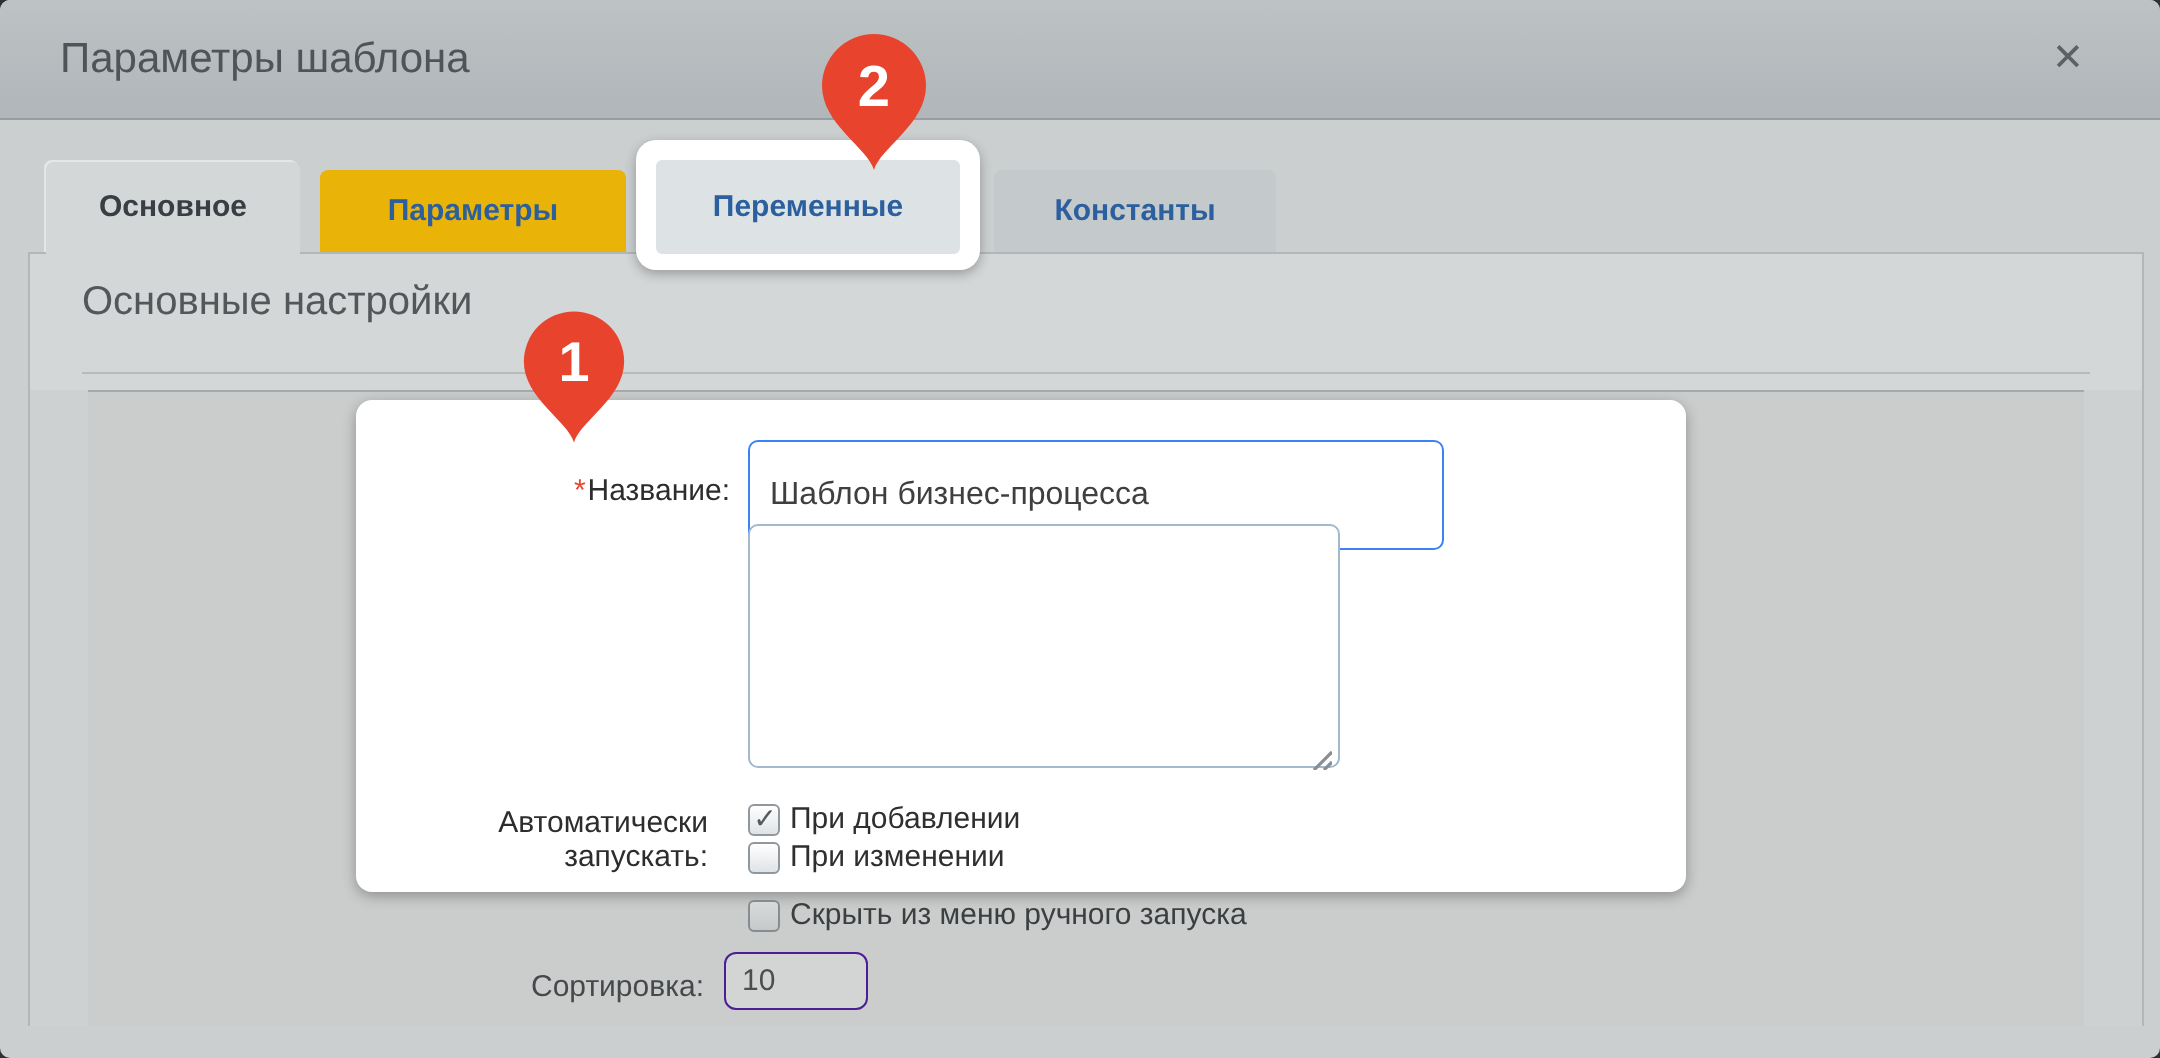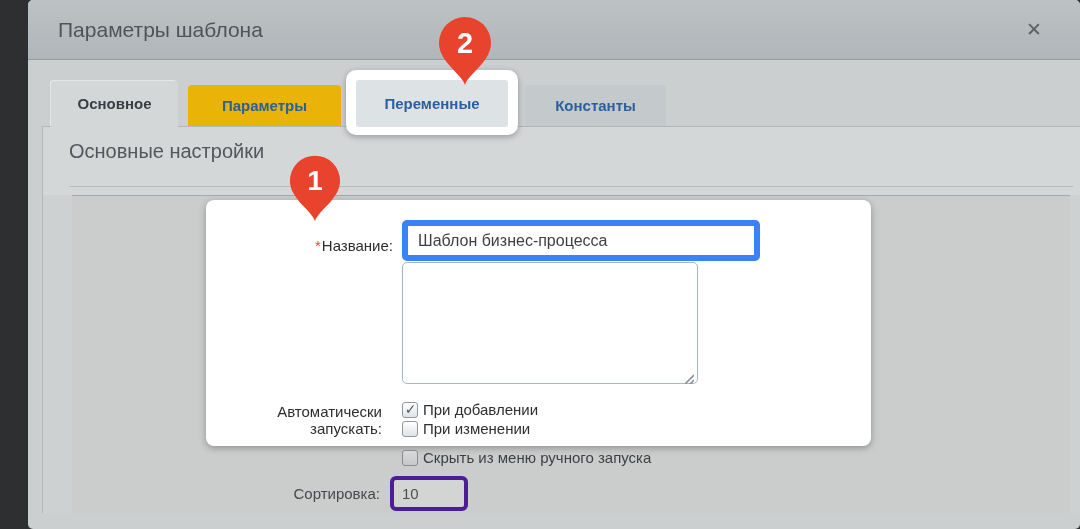--- a/index.html
+++ b/index.html
@@ -1,17 +1,17 @@
 <!DOCTYPE html>
 <html><head>
 <meta charset="utf-8">
 <style>
   html,body{margin:0;padding:0;background:#2e2f30;font-family:"Liberation Sans","DejaVu Sans",sans-serif;}
   .stage{position:relative;width:1080px;height:529px;overflow:hidden;}
-  .dialog{position:absolute;inset:0;background:#cbcfcf;border-radius:5px;overflow:hidden;margin-left:28px;}
+  .dialog{position:absolute;inset:0;background:#cbcfcf;border-radius:5px;overflow:hidden;}
 
   
   .titlebar{position:absolute;left:0;top:0;width:100%;height:59px;
     background:linear-gradient(#bdc2c4,#b0b6b9);border-bottom:1px solid #979da0;}
   .title{position:absolute;left:30px;top:0;line-height:59px;font-size:21px;color:#4f5458;}
   .close{position:absolute;right:34px;top:18px;width:24px;height:24px;line-height:24px;
     text-align:center;font-size:19px;color:#5c6165;cursor:pointer;}
 
   
   .tab{position:absolute;border-radius:4px 4px 0 0;text-align:center;font-size:15px;
@@ -39,22 +39,22 @@
   .hl-box{position:absolute;left:178px;top:200px;width:665px;height:246px;background:#ffffff;
     border-radius:8px;box-shadow:0 2px 7px rgba(0,0,0,0.30);z-index:2;}
 
   
   .frm{position:absolute;z-index:4;}
   .lbl{font-size:15px;color:#2d2d2d;text-align:right;}
   .lbl-dim{color:#46494c;}
   .req{color:#e8432c;margin-right:1px;}
   .name-label{left:185px;top:237px;width:180px;}
   .name-input{left:374px;top:220px;}
-  .name-input input{width:326px;height:29px;box-sizing:content-box;padding:0 10px;
-    border:6px solid #3b82f6;border-radius:5px;font-size:16px;color:#3d3f41;background:#fff;outline:none;
+  .name-input input{width:326px;height:29px;box-sizing:content-box;padding:12px 10px;
+    border:1px solid #3b82f6;border-radius:5px;font-size:16px;color:#3d3f41;background:#fff;outline:none;
     font-family:"Liberation Sans","DejaVu Sans",sans-serif;}
   .desc-label{left:185px;top:266px;width:180px;}
   .desc-area{left:374px;top:262px;}
   .desc-area textarea{width:276px;height:102px;padding:9px;border:1px solid #a3b8ca;border-radius:5px;
     background:#fff;resize:none;outline:none;font-size:15px;color:#3d3f41;
     font-family:"Liberation Sans","DejaVu Sans",sans-serif;}
   .resize-grip{position:absolute;right:4px;bottom:4px;width:11px;height:11px;cursor:nwse-resize;}
 
   .auto-label{left:174px;top:403px;width:180px;}
   .cb-row{display:flex;align-items:center;height:17px;}
@@ -63,21 +63,21 @@
   .cb .mark{position:absolute;left:0;top:-2px;width:15px;text-align:center;font-size:14px;
     font-weight:bold;color:#545a5e;}
   .cb-dim{background:linear-gradient(#d9dbdb,#c6c9c9);border-color:#868c8f;}
   .cb-label{font-size:15px;color:#2f2f2f;margin-left:5px;white-space:nowrap;cursor:pointer;}
   .cb-label-dim{color:#3c3f42;}
   .cbg1{left:374px;top:401px;}
   .cbg2{left:374px;top:420px;}
   .cbg3{left:374px;top:449px;}
   .sort-label{left:172px;top:485px;width:180px;}
   .sort-input{left:362px;top:476px;}
-  .sort-input input{width:62px;height:27px;padding:0 0 0 8px;border:4px solid #4c1d95;border-radius:6px;
+  .sort-input input{width:62px;height:27px;padding:0 0 0 8px;border:1px solid #4c1d95;border-radius:6px;
     background:#d3d5d4;font-size:15px;color:#4b4e50;outline:none;
     font-family:"Liberation Sans","DejaVu Sans",sans-serif;}
 
   
   .pin{position:absolute;z-index:6;}
   .pin-1{left:260px;top:155px;width:54px;height:67px;}
   .pin-2{left:409px;top:17px;width:56px;height:68px;}
 </style>
 </head>
 <body>

